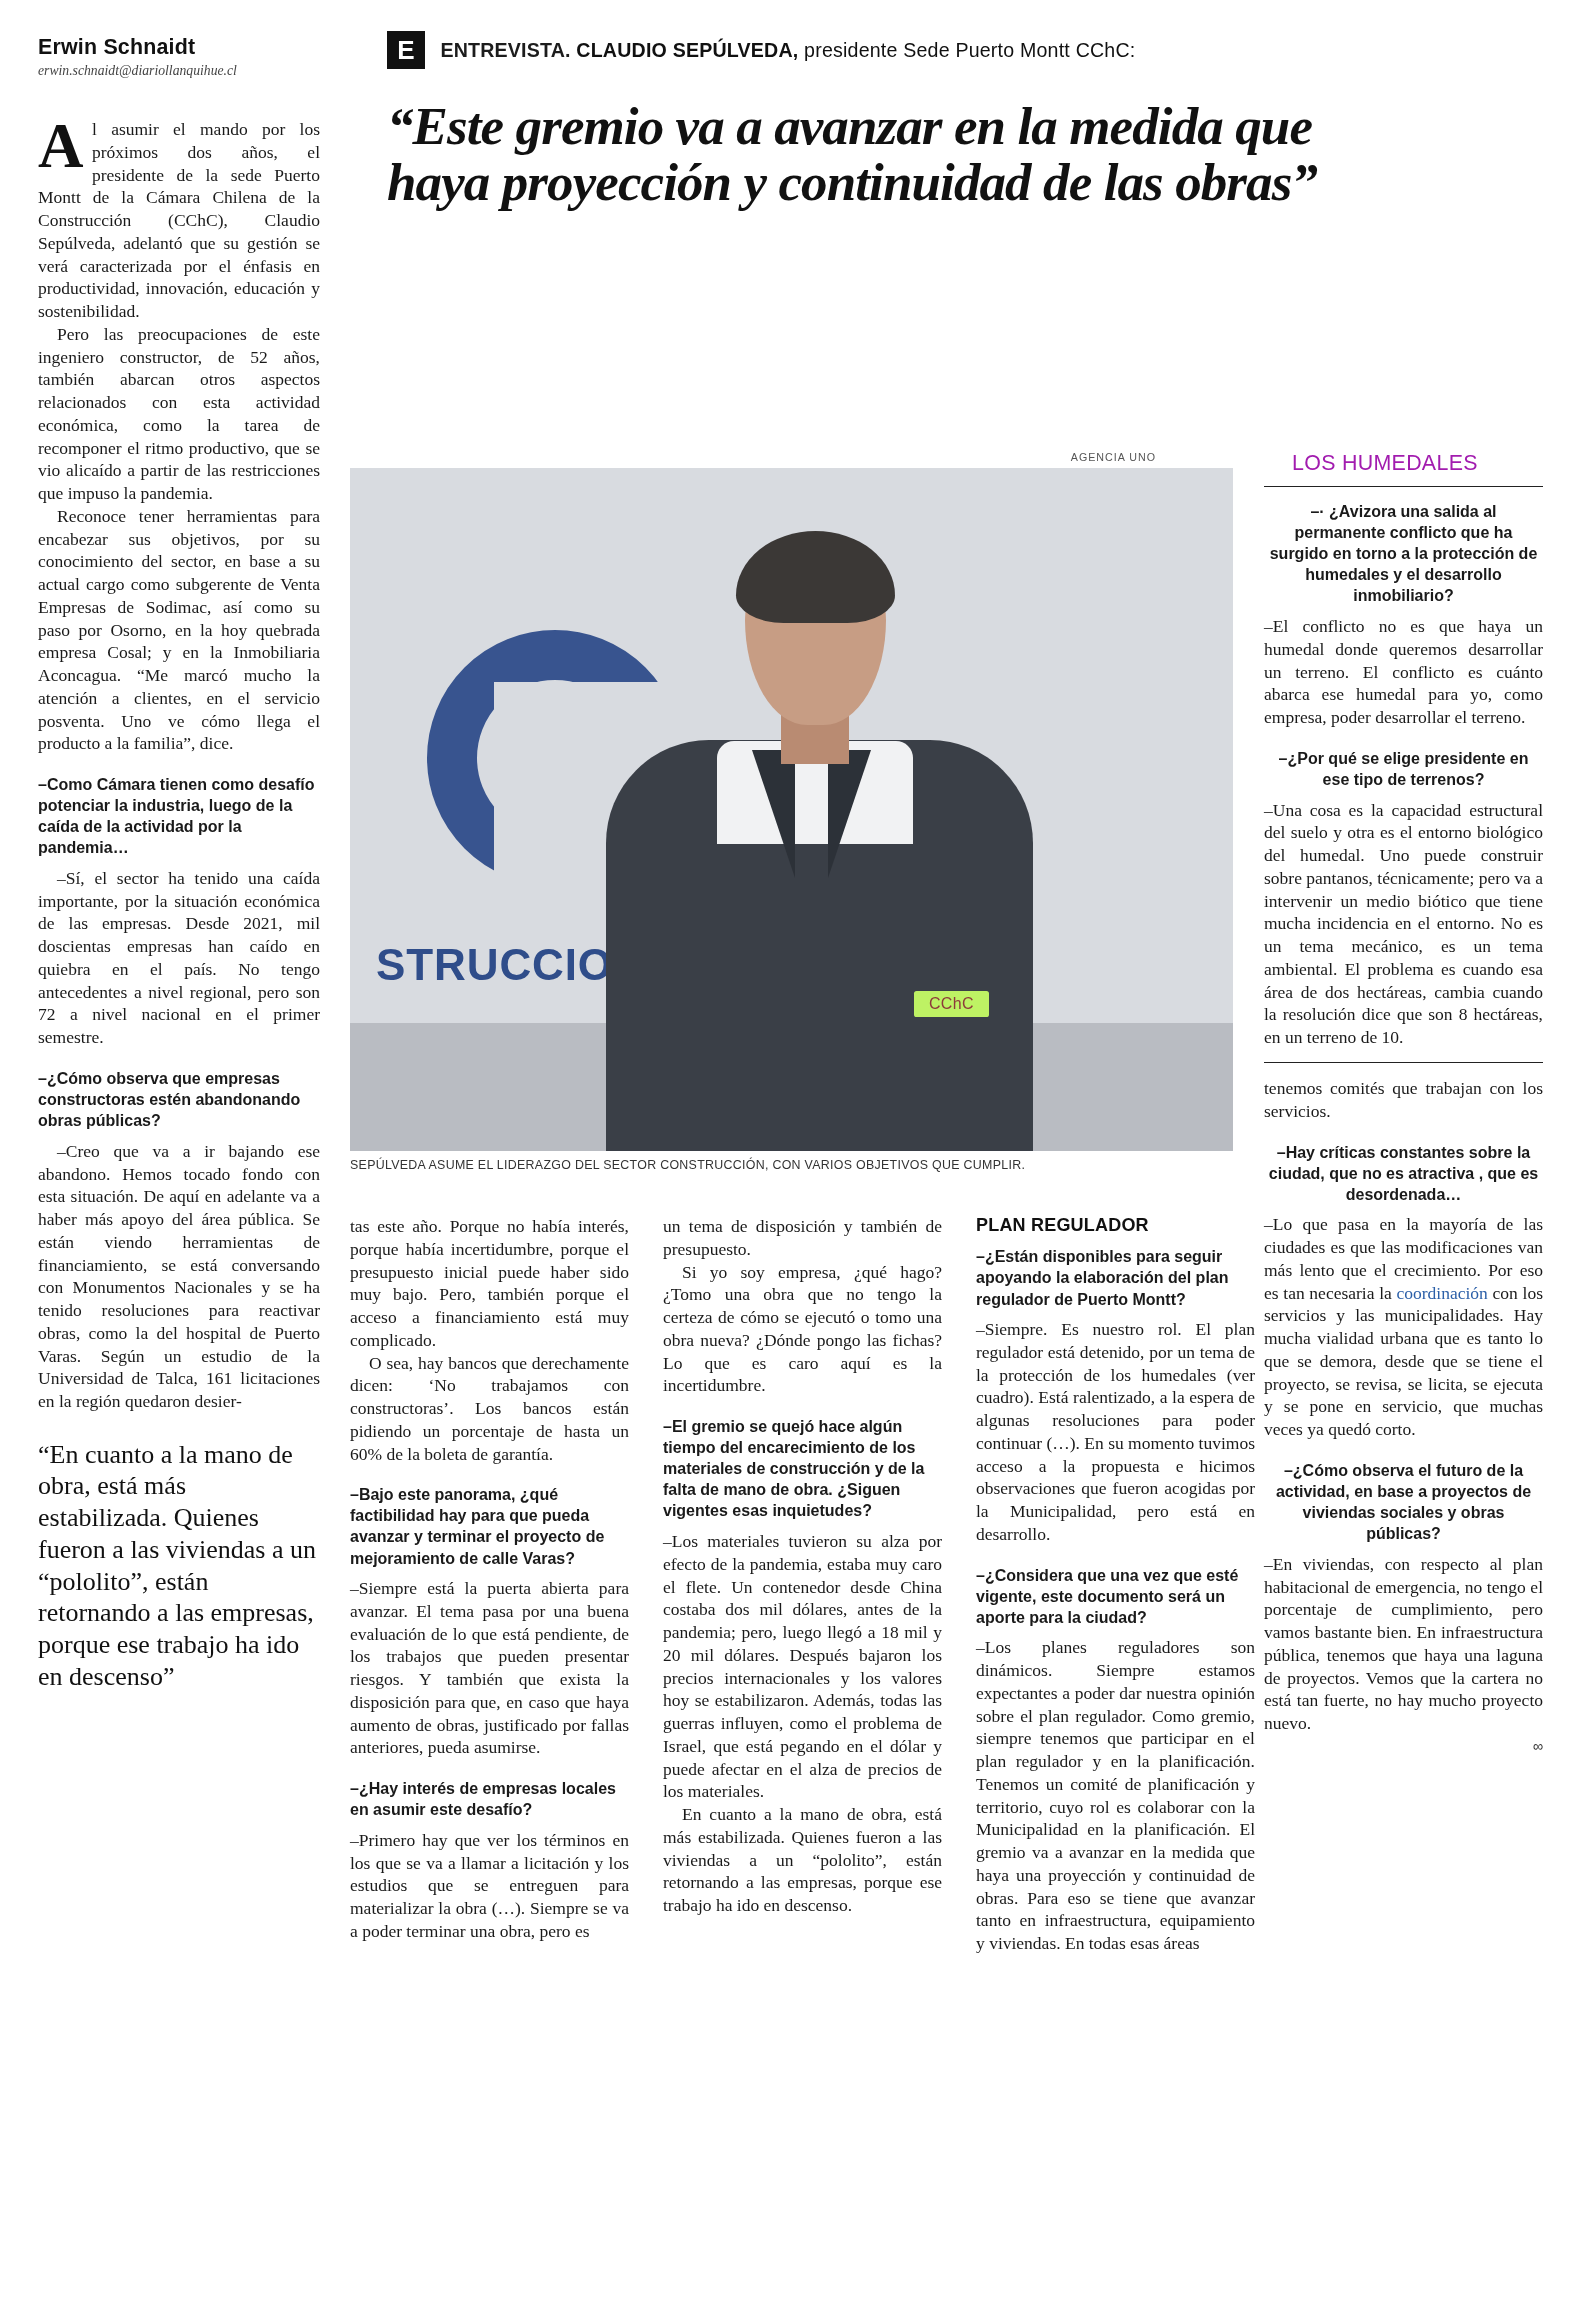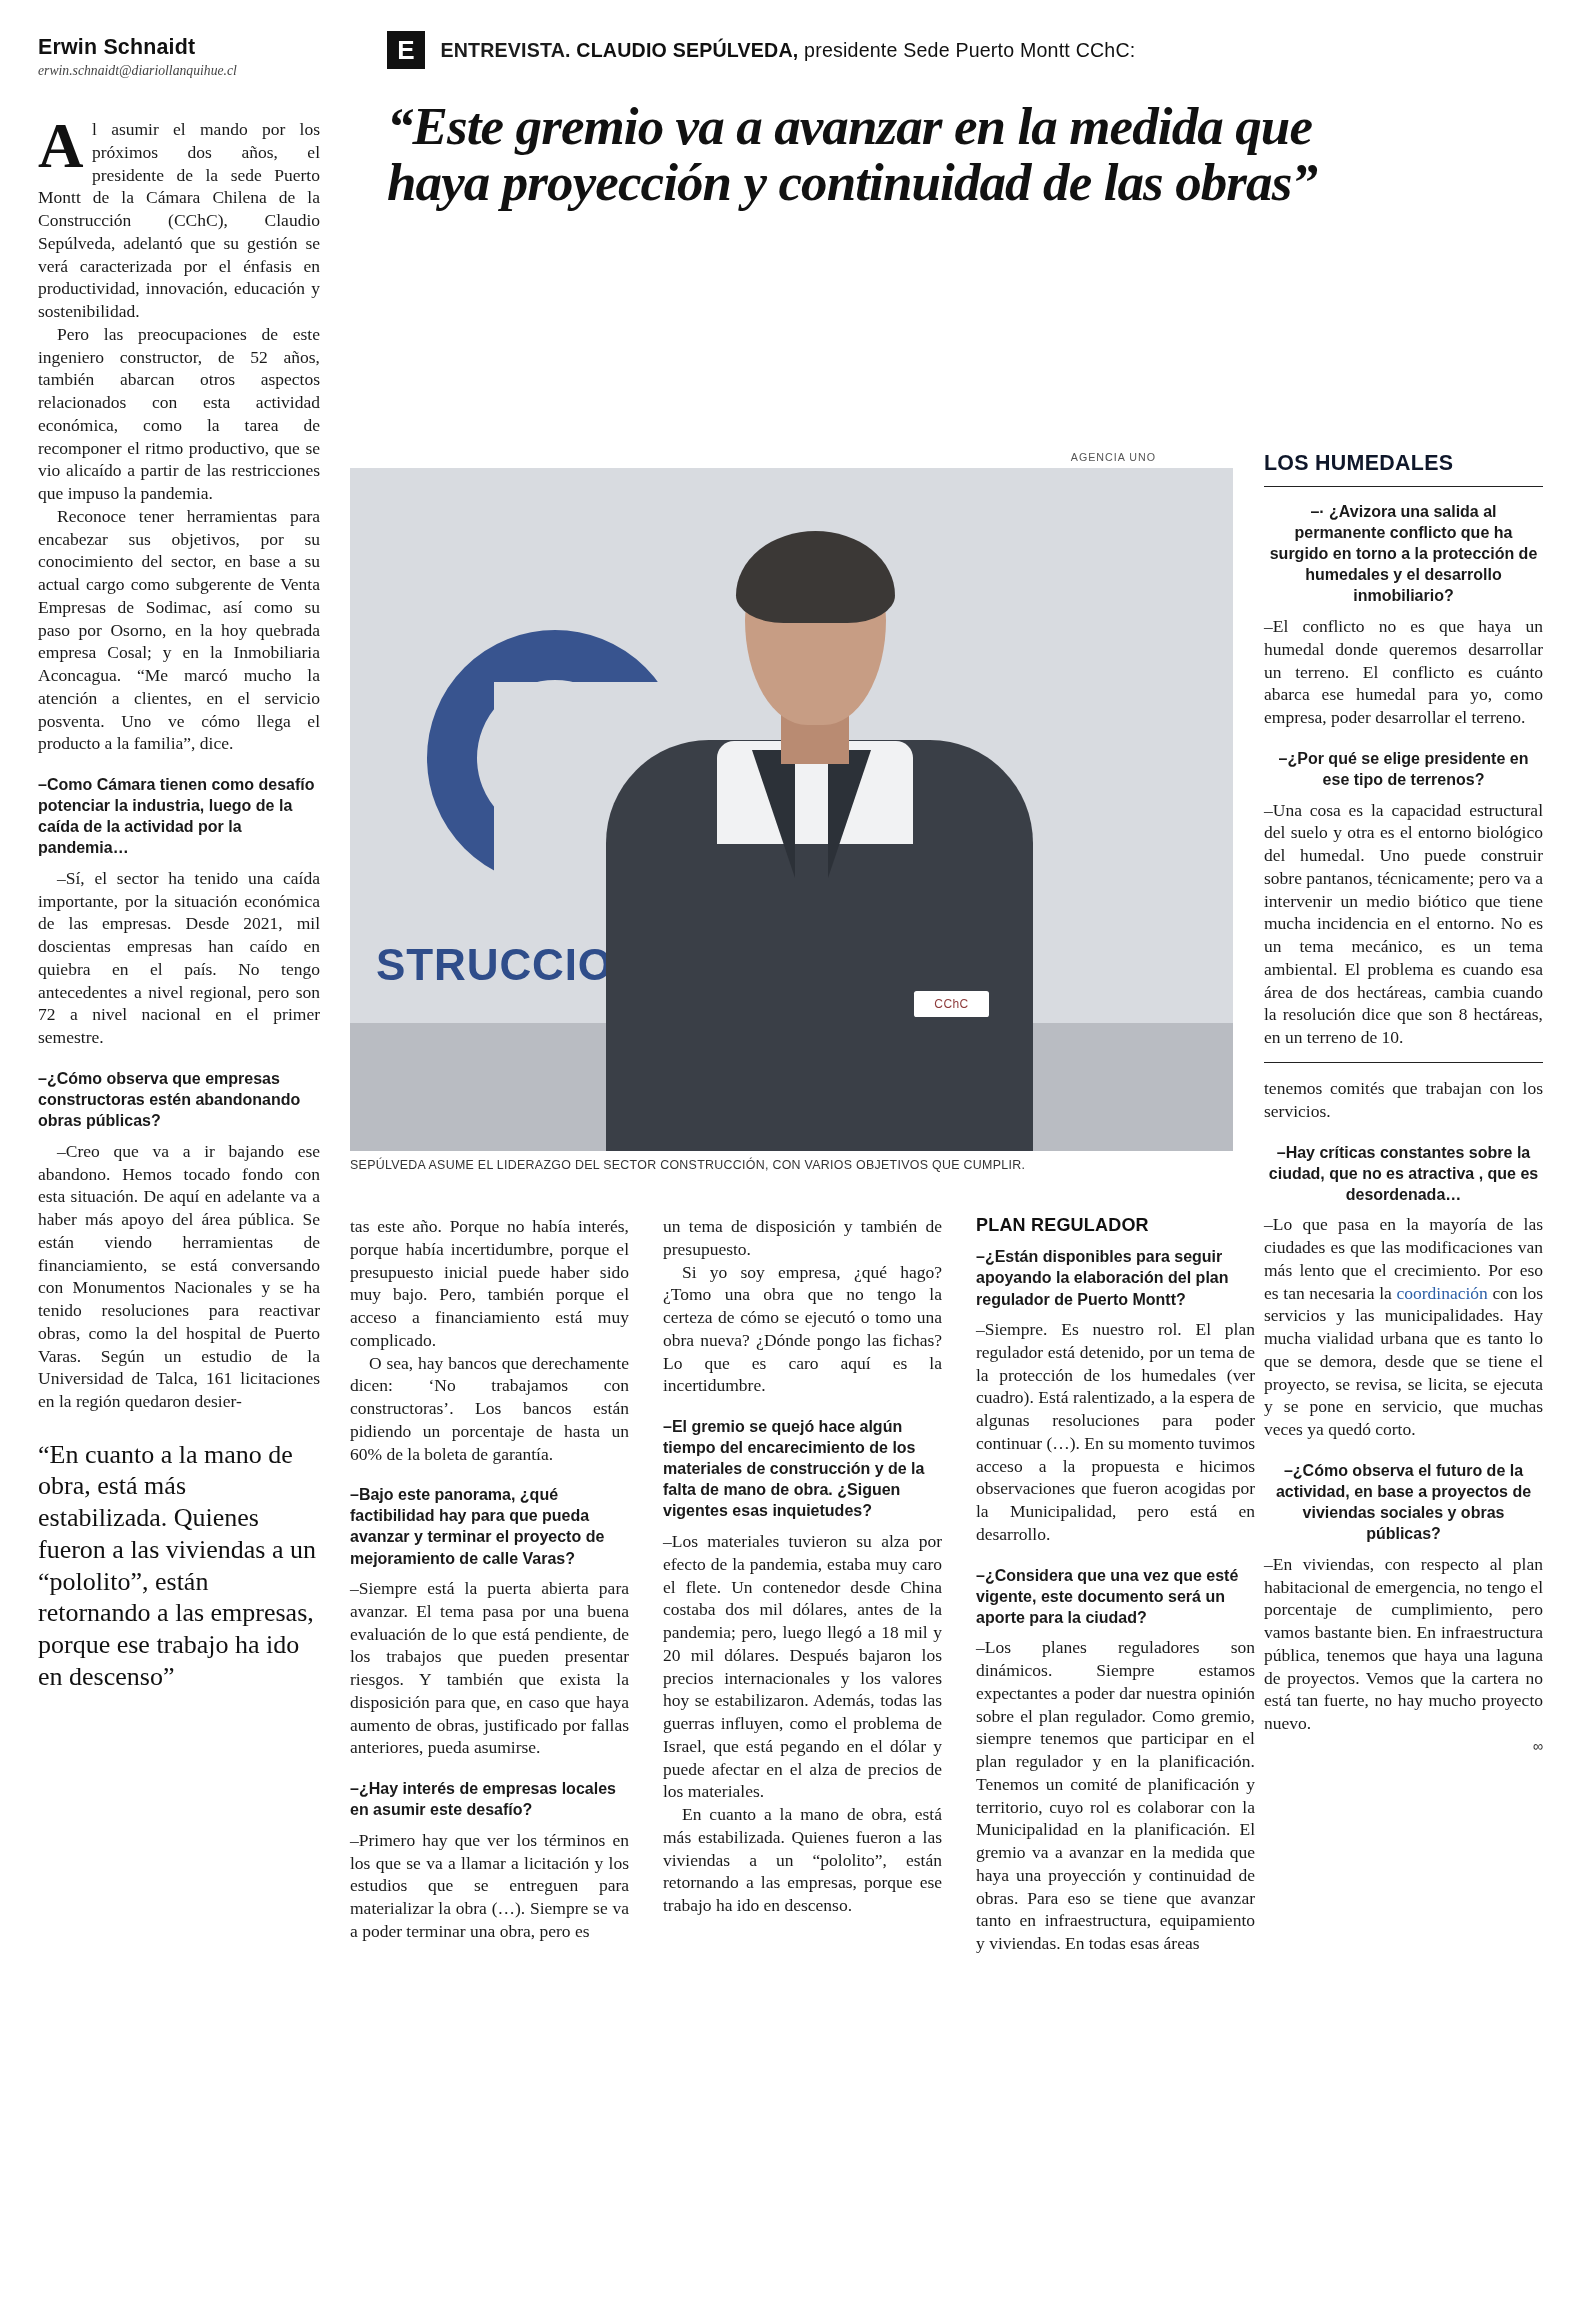--- a/index.html
+++ b/index.html
@@ -233,24 +233,24 @@
     position: absolute;
     left: 478px; top: 282px;
     width: 0; height: 0;
     border-right: 43px solid transparent;
     border-top: 128px solid #2c3138;
   }
   .p-badge {
     position: absolute;
     left: 564px; top: 523px;
     width: 75px; height: 26px;
-    background: #ffffff;
+    background: #bef264;
     border-radius: 2.6px;
     font-family: "Liberation Sans", sans-serif;
-    font-size: 12px;
+    font-size: 16px;
     color: #8d3a3a;
     text-align: center;
     line-height: 26px;
     letter-spacing: 0.4px;
   }
   .caption {
     font-family: "Liberation Sans", sans-serif;
     font-size: 12.4px;
     letter-spacing: 0.3px;
     color: #333;
@@ -259,25 +259,26 @@
 
   
   .side {
     position: absolute;
     left: 1264px;
     top: 451px;
     width: 279px;
   }
   .side-title {
     font-family: "Liberation Sans", sans-serif;
-    font-weight: bold;
+    font-weight: normal;
     font-size: 21.4px;
     letter-spacing: 0.3px;
-    color: #0f172a;
+    color: #a21caf;
     padding-bottom: 10.3px;
+    margin-left: 28px;
   }
   .rule { border-top: 1.3px solid #222; margin: 13.7px 0 13.7px 0; }
   .side .qa-q { font-size: 16px; text-align: center; }
   .side .qa-a { font-size: 17.5px; }
 
   
   .cols {
     position: absolute;
     left: 350px;
     top: 1215px;

